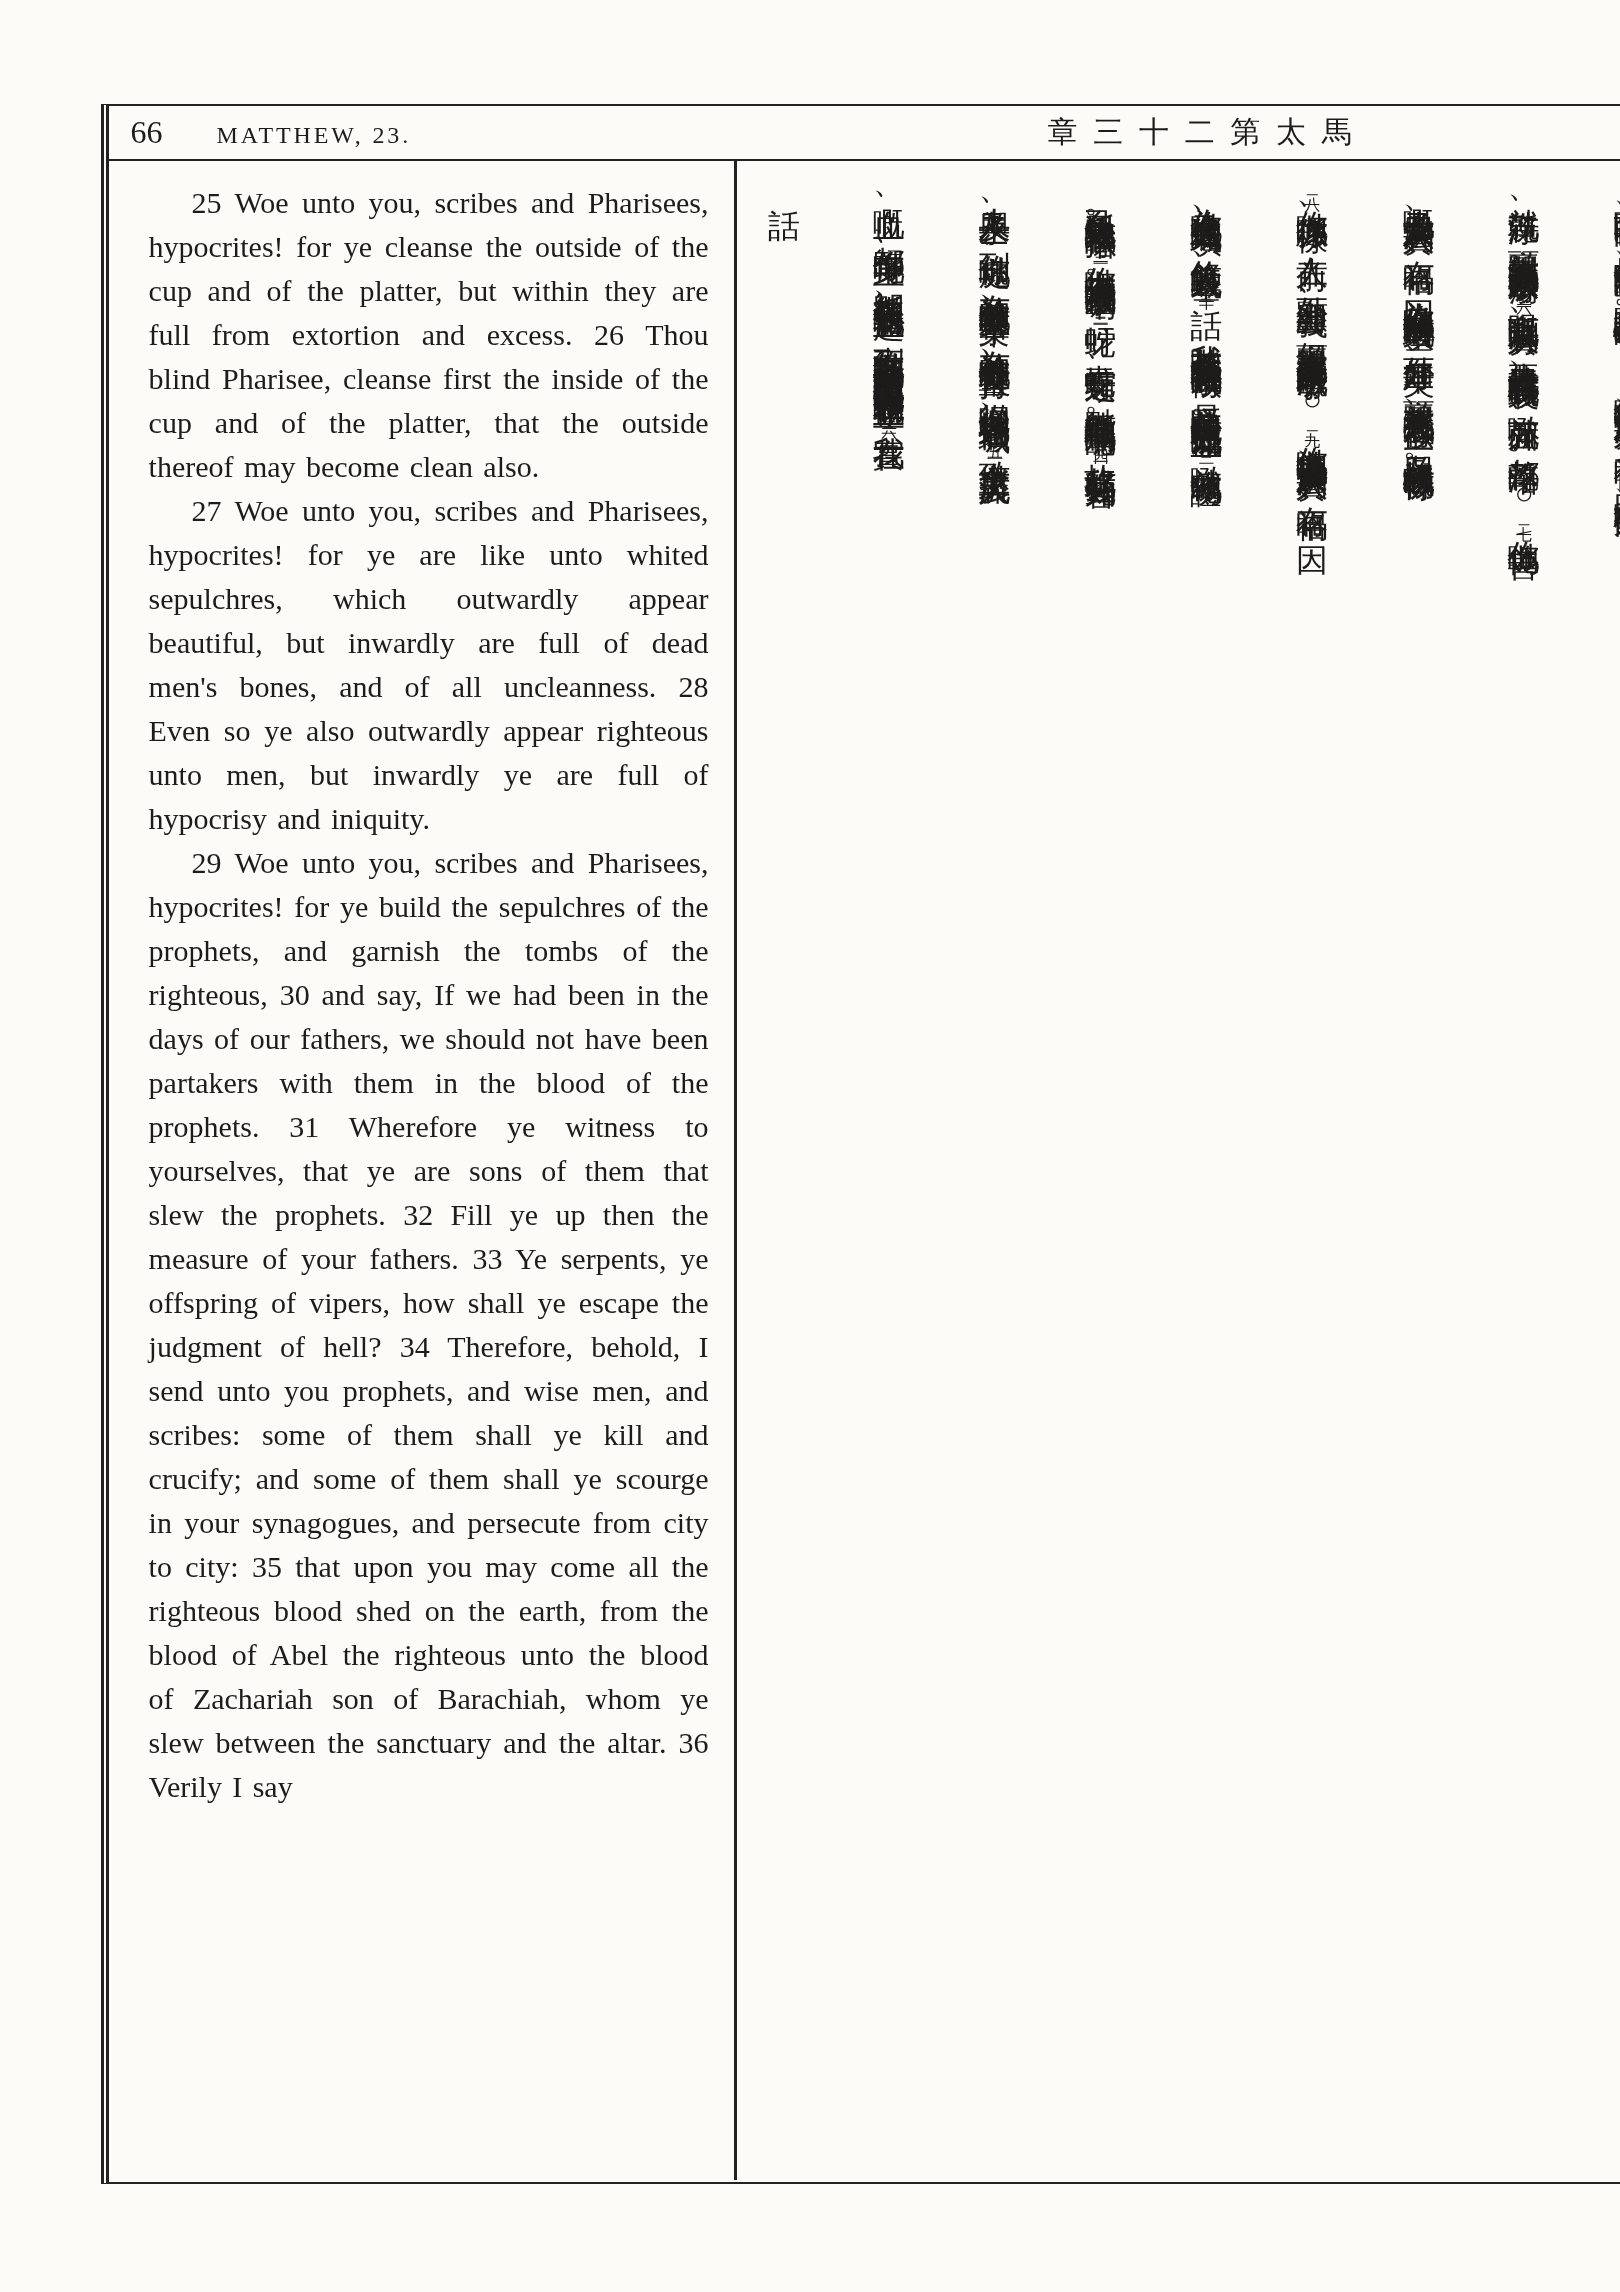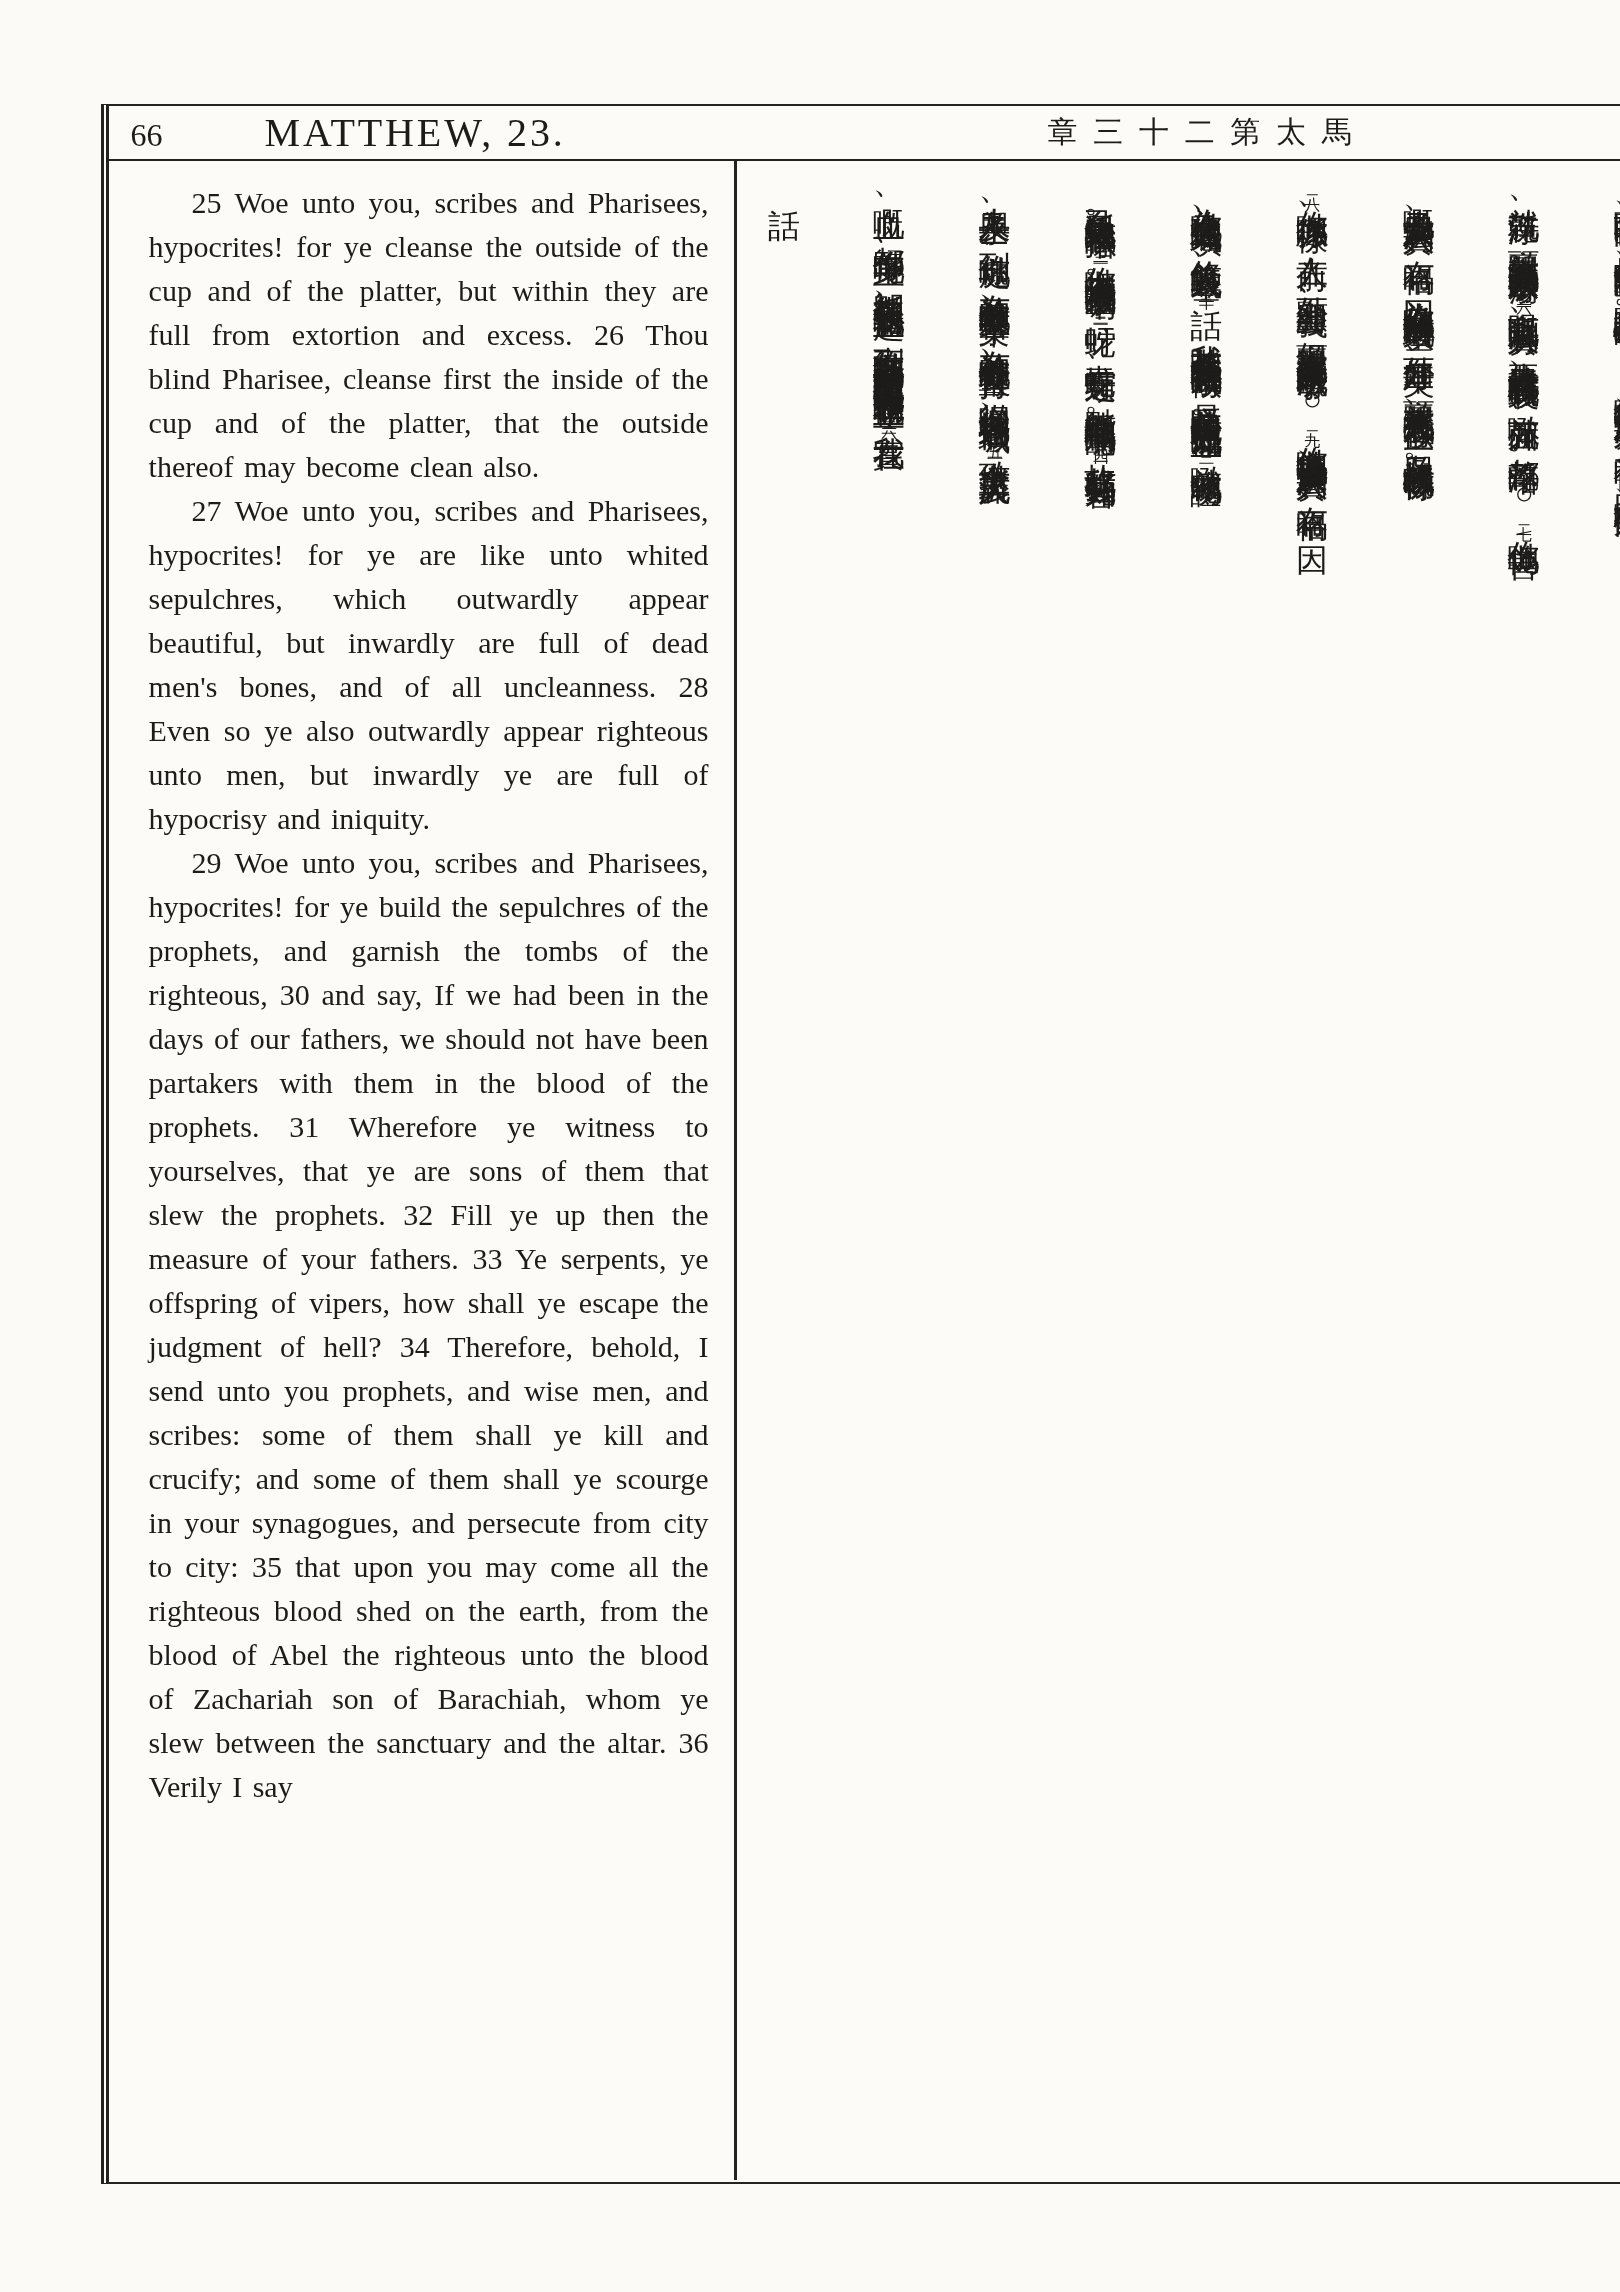--- a/index.html
+++ b/index.html
@@ -26,21 +26,21 @@
     height:55px;
     border-bottom:2.9px solid #232220;
   }
   .header-left {
     flex:0 0 625px;
     display:flex;
     align-items:baseline;
     padding-left:21.6px;
   }
   .page-number { font-size:32px; }
-  .running-title-en { font-size:40px; letter-spacing:2.9px; margin-left:102px; }
+  .running-title-en { font-size:24px; letter-spacing:2.9px; margin-left:54px; }
   .header-right {
     flex:1;
     text-align:center;
     font-size:30px;
     letter-spacing:15.7px;
     white-space:nowrap;
   }
   .content { display:flex; height:2019px; }
   .english {
     flex:0 0 625px;

